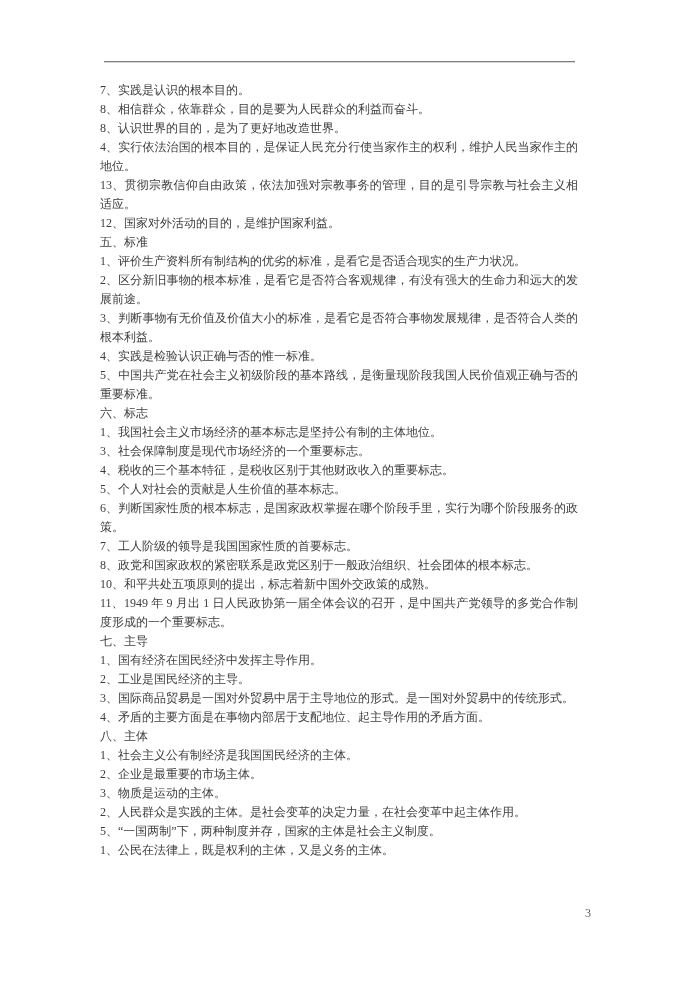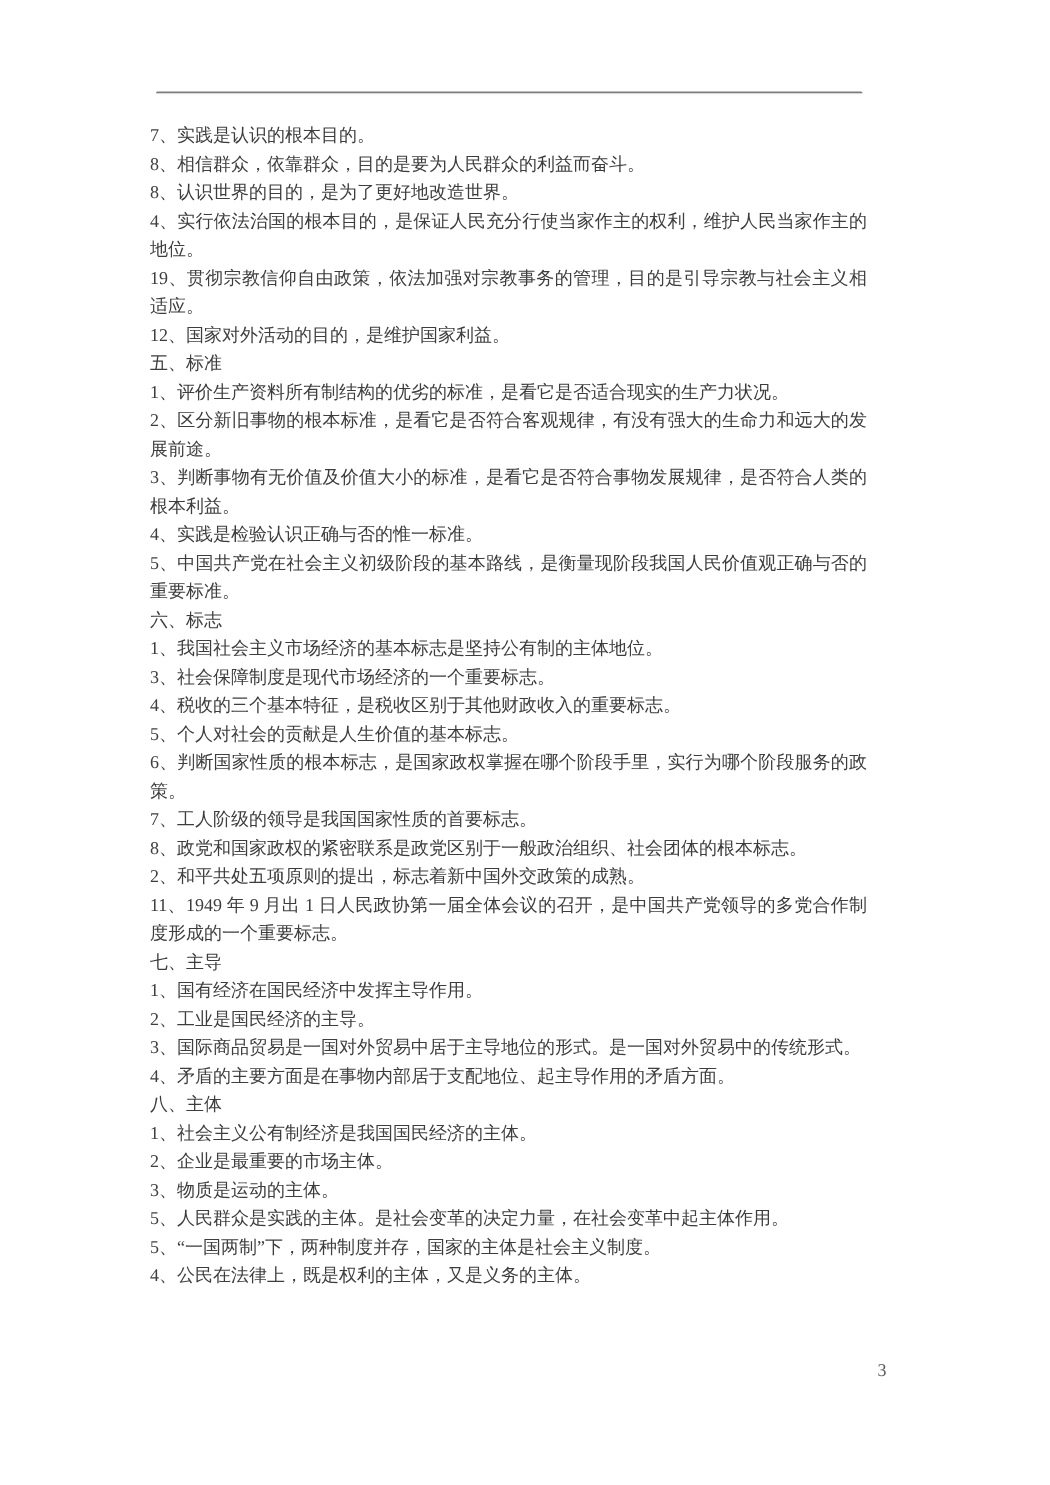--- a/index.html
+++ b/index.html
@@ -1,15 +1,15 @@
 <!DOCTYPE html>
 <html><head>
 <meta charset="utf-8">
 <style>
-  * { margin: 0; padding: 0; box-sizing: border-box; border-radius: 10px; }
+  * { margin: 0; padding: 0; box-sizing: border-box; }
   html, body { background: #ffffff; }
   .page {
     position: relative;
     width: 700px;
     height: 990px;
     background: #ffffff;
     overflow: hidden;
     font-family: "Liberation Serif", "DejaVu Serif", serif;
   }
   .header-rule {
@@ -52,52 +52,52 @@
 <div class="page">
 
   <div class="header-rule"></div>
 
   <div class="content">
 
     <div class="item">7、实践是认识的根本目的。</div>
     <div class="item">8、相信群众，依靠群众，目的是要为人民群众的利益而奋斗。</div>
     <div class="item">8、认识世界的目的，是为了更好地改造世界。</div>
     <div class="item">4、实行依法治国的根本目的，是保证人民充分行使当家作主的权利，维护人民当家作主的地位。</div>
-    <div class="item">19、贯彻宗教信仰自由政策，依法加强对宗教事务的管理，目的是引导宗教与社会主义相适应。</div>
+    <div class="item">13、贯彻宗教信仰自由政策，依法加强对宗教事务的管理，目的是引导宗教与社会主义相适应。</div>
     <div class="item">12、国家对外活动的目的，是维护国家利益。</div>
 
     <div class="heading">五、标准</div>
     <div class="item">1、评价生产资料所有制结构的优劣的标准，是看它是否适合现实的生产力状况。</div>
     <div class="item">2、区分新旧事物的根本标准，是看它是否符合客观规律，有没有强大的生命力和远大的发展前途。</div>
     <div class="item">3、判断事物有无价值及价值大小的标准，是看它是否符合事物发展规律，是否符合人类的根本利益。</div>
     <div class="item">4、实践是检验认识正确与否的惟一标准。</div>
     <div class="item">5、中国共产党在社会主义初级阶段的基本路线，是衡量现阶段我国人民价值观正确与否的重要标准。</div>
 
     <div class="heading">六、标志</div>
     <div class="item">1、我国社会主义市场经济的基本标志是坚持公有制的主体地位。</div>
     <div class="item">3、社会保障制度是现代市场经济的一个重要标志。</div>
     <div class="item">4、税收的三个基本特征，是税收区别于其他财政收入的重要标志。</div>
     <div class="item">5、个人对社会的贡献是人生价值的基本标志。</div>
     <div class="item">6、判断国家性质的根本标志，是国家政权掌握在哪个阶段手里，实行为哪个阶段服务的政策。</div>
     <div class="item">7、工人阶级的领导是我国国家性质的首要标志。</div>
     <div class="item">8、政党和国家政权的紧密联系是政党区别于一般政治组织、社会团体的根本标志。</div>
-    <div class="item">2、和平共处五项原则的提出，标志着新中国外交政策的成熟。</div>
+    <div class="item">10、和平共处五项原则的提出，标志着新中国外交政策的成熟。</div>
     <div class="item">11、1949 年 9 月出 1 日人民政协第一届全体会议的召开，是中国共产党领导的多党合作制度形成的一个重要标志。</div>
 
     <div class="heading">七、主导</div>
     <div class="item">1、国有经济在国民经济中发挥主导作用。</div>
     <div class="item">2、工业是国民经济的主导。</div>
     <div class="item">3、国际商品贸易是一国对外贸易中居于主导地位的形式。是一国对外贸易中的传统形式。</div>
     <div class="item">4、矛盾的主要方面是在事物内部居于支配地位、起主导作用的矛盾方面。</div>
 
     <div class="heading">八、主体</div>
     <div class="item">1、社会主义公有制经济是我国国民经济的主体。</div>
     <div class="item">2、企业是最重要的市场主体。</div>
     <div class="item">3、物质是运动的主体。</div>
-    <div class="item">5、人民群众是实践的主体。是社会变革的决定力量，在社会变革中起主体作用。</div>
+    <div class="item">2、人民群众是实践的主体。是社会变革的决定力量，在社会变革中起主体作用。</div>
     <div class="item">5、“一国两制”下，两种制度并存，国家的主体是社会主义制度。</div>
-    <div class="item">4、公民在法律上，既是权利的主体，又是义务的主体。</div>
+    <div class="item">1、公民在法律上，既是权利的主体，又是义务的主体。</div>
 
   </div>
 
   <div class="page-number">3</div>
 
 </div>
 
 </body></html>

